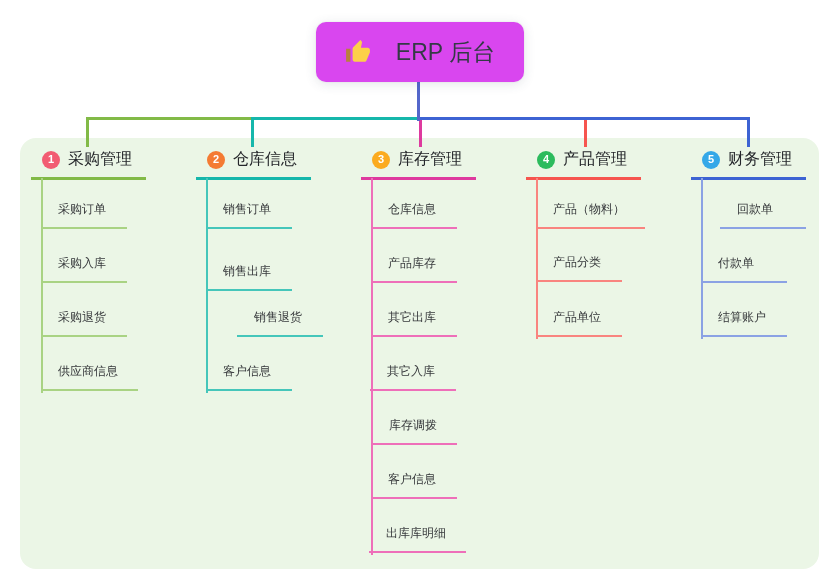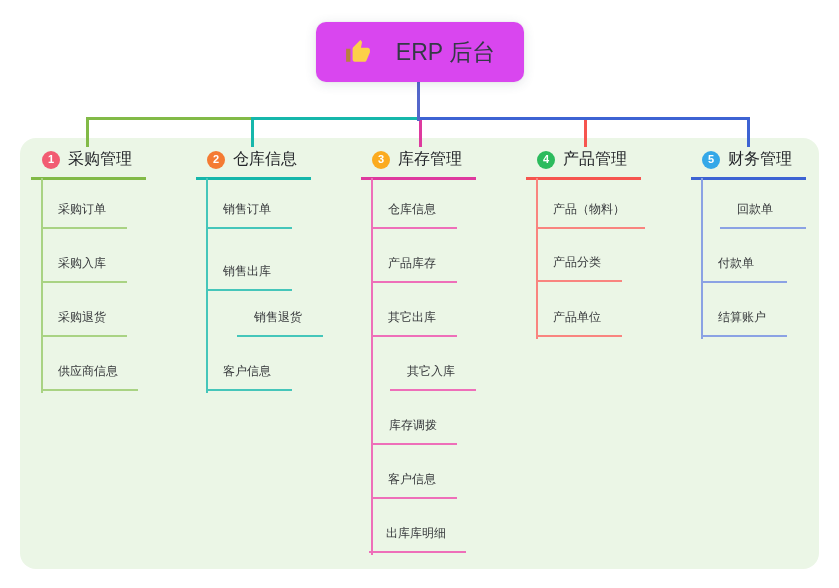--- a/index.html
+++ b/index.html
@@ -82,21 +82,21 @@
       <div class="leaf-item" style="left: 206px; top: 307px; border-bottom: 2px solid rgb(69, 198, 186); margin-left: 31px;">销售退货</div>
       <div class="leaf-item" style="left: 206px; top: 361px; border-bottom: 2px solid rgb(69, 198, 186);">客户信息</div>
       <div class="branch-header" style="left: 361px; top: 149px; min-width: 115px; border-bottom: 3px solid rgb(222, 58, 158);">
         <span class="badge" style="background: rgb(251, 171, 31);">3</span>
         <span>库存管理</span>
       </div>
       <div class="branch-vline" style="left: 371px; top: 178px; height: 377px; background: rgb(238, 111, 185);"></div>
       <div class="leaf-item" style="left: 371px; top: 199px; border-bottom: 2px solid rgb(238, 111, 185);">仓库信息</div>
       <div class="leaf-item" style="left: 371px; top: 253px; border-bottom: 2px solid rgb(238, 111, 185);">产品库存</div>
       <div class="leaf-item" style="left: 371px; top: 307px; border-bottom: 2px solid rgb(238, 111, 185);">其它出库</div>
-      <div class="leaf-item" style="left: 390px; top: 361px; border-bottom: 2px solid rgb(238, 111, 185);">其它入库</div>
+      <div class="leaf-item" style="left: 370px; top: 361px; border-bottom: 2px solid rgb(238, 111, 185);">其它入库</div>
       <div class="leaf-item" style="left: 371px; top: 415px; border-bottom: 2px solid rgb(238, 111, 185); text-align: right;">库存调拨</div>
       <div class="leaf-item" style="left: 371px; top: 469px; border-bottom: 2px solid rgb(238, 111, 185);">客户信息</div>
       <div class="leaf-item" style="left: 369px; top: 523px; border-bottom: 2px solid rgb(238, 111, 185);">出库库明细</div>
       <div class="branch-header" style="left: 526px; top: 149px; min-width: 115px; border-bottom: 3px solid rgb(246, 85, 79);">
         <span class="badge" style="background: rgb(44, 187, 93);">4</span>
         <span>产品管理</span>
       </div>
       <div class="branch-vline" style="left: 536px; top: 178px; height: 161px; background: rgb(249, 132, 127);"></div>
       <div class="leaf-item" style="left: 536px; top: 199px; border-bottom: 2px solid rgb(249, 132, 127); text-align: center;">产品（物料）</div>
       <div class="leaf-item" style="left: 536px; top: 252px; border-bottom: 2px solid rgb(249, 132, 127);">产品分类</div>

